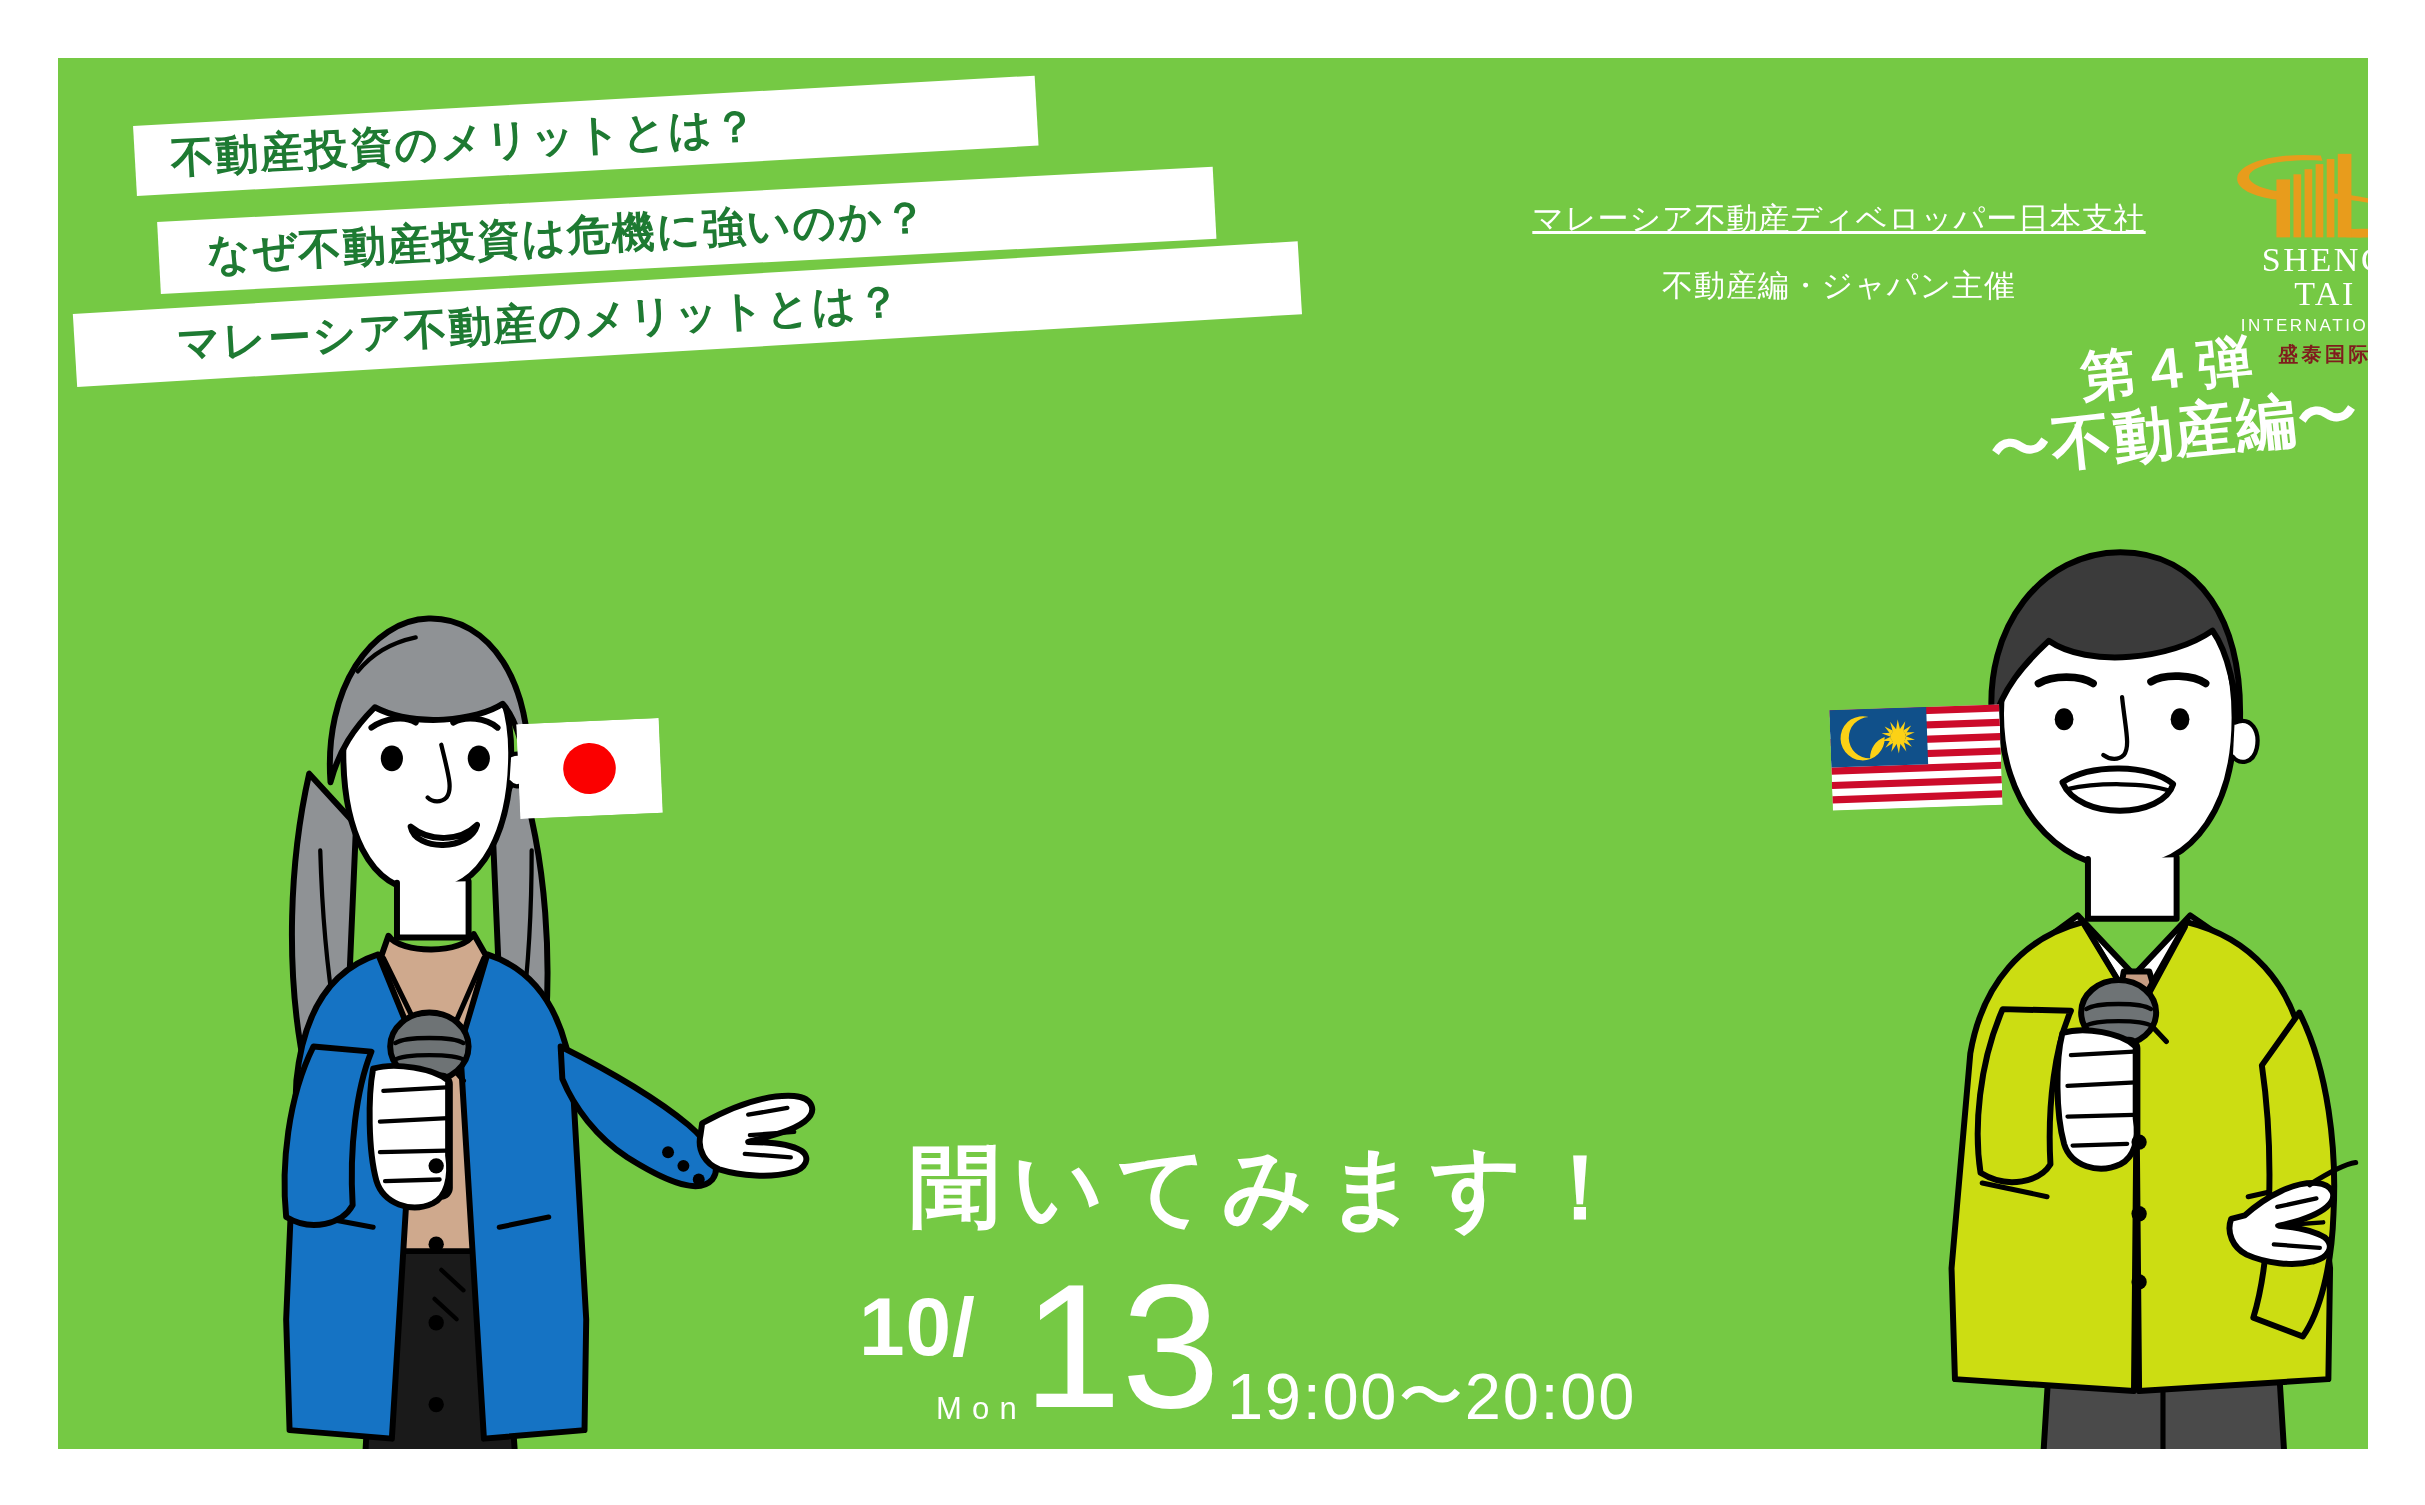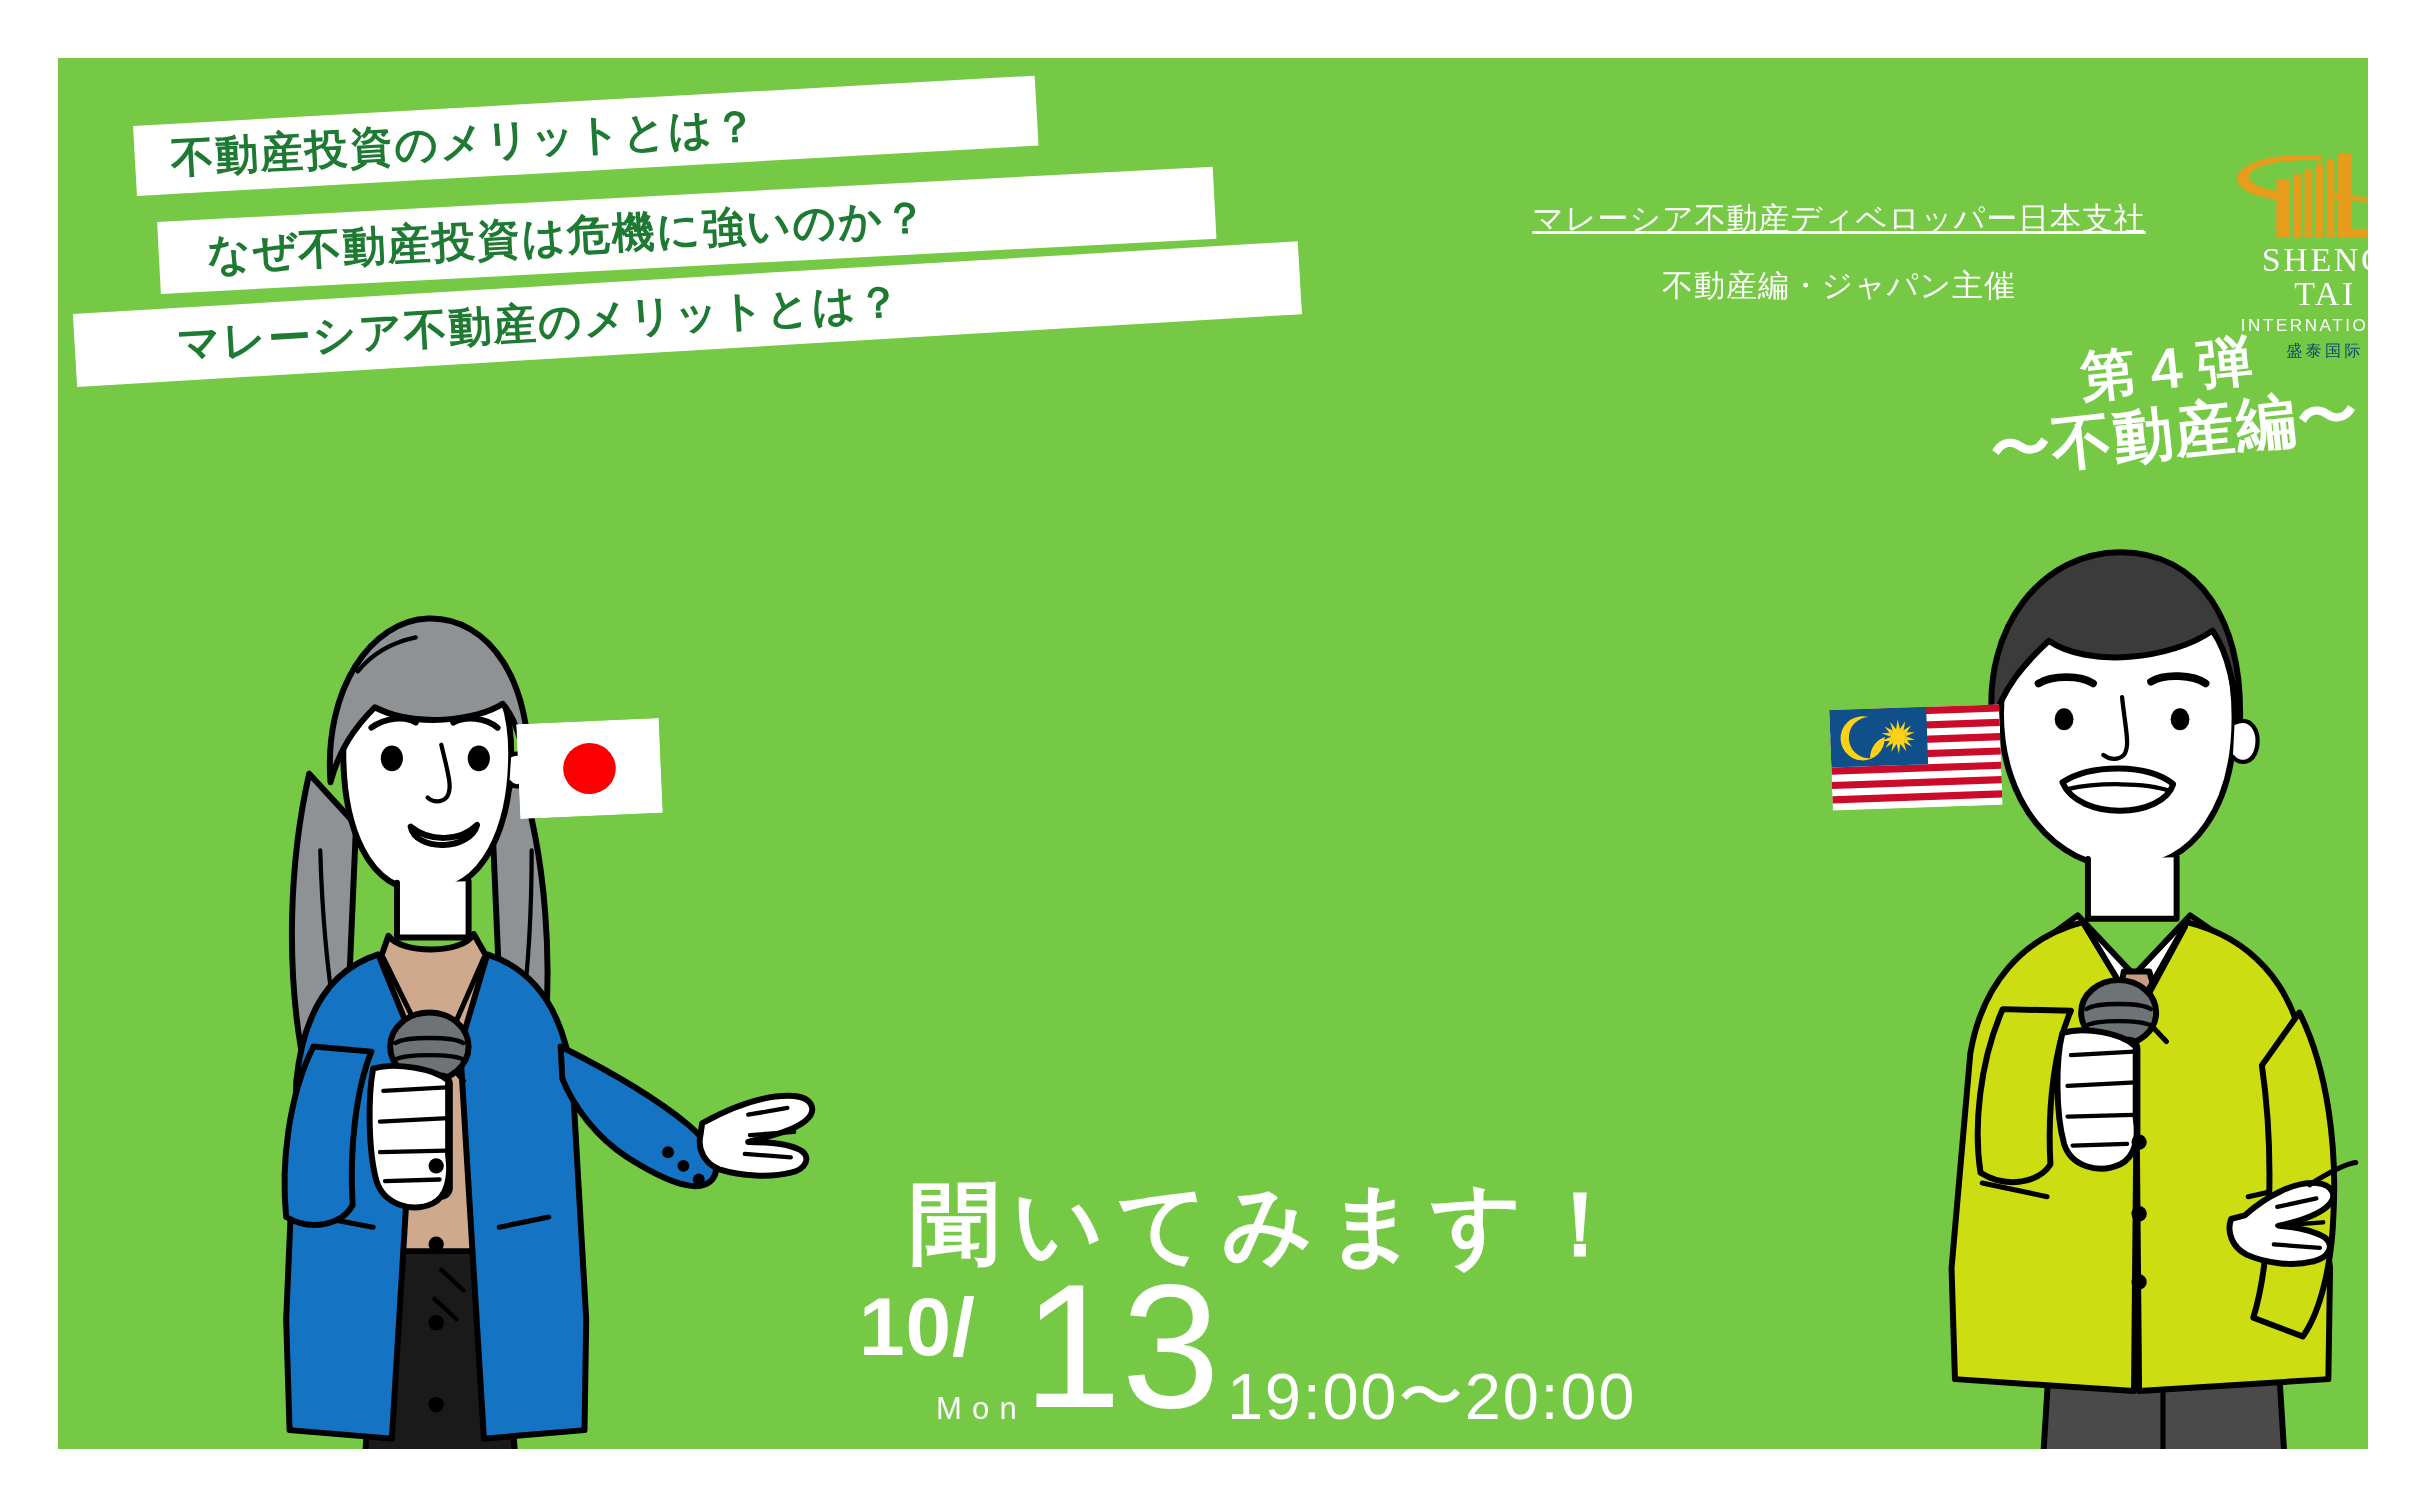--- a/index.html
+++ b/index.html
@@ -100,25 +100,26 @@
     margin-top: 1.7px;
   }
   #logo-sub {
     color: #ffffff;
     font-family: "Liberation Sans", sans-serif;
     font-size: 17px;
     letter-spacing: 2.6px;
     margin-top: 5.1px;
   }
   #logo-cn {
-    color: #0c4a6e;
-    font-family: "DejaVu Sans", sans-serif;
-    font-size: 16px;
+    color: #7f1d1d;
+    font-family: "DejaVu Sans", sans-serif;
+    font-size: 20px;
     letter-spacing: 3.4px;
     margin-top: 5.1px;
+    font-weight: bold;
   }
 
   
   #episode {
     position: absolute;
     left: 1841px; top: 281px;
     width: 545px;
     text-align: center;
     color: #ffffff;
     font-family: "DejaVu Sans", sans-serif;
@@ -157,21 +158,20 @@
     color: #ffffff;
     letter-spacing: 12px;
     -webkit-text-stroke: 2.6px #1e7a32;
     paint-order: stroke fill;
   }
   #hl-4 {
     left: 852px; top: 1070px;
     font-size: 89px;
     color: #ffffff;
     letter-spacing: 13.6px;
-    margin-top: 37px;
   }
 
   
   #flag-jp {
     position: absolute;
     left: 460px; top: 663px;
     width: 143px; height: 95px;
     transform: rotate(-2.5deg);
   }
   #flag-my {

